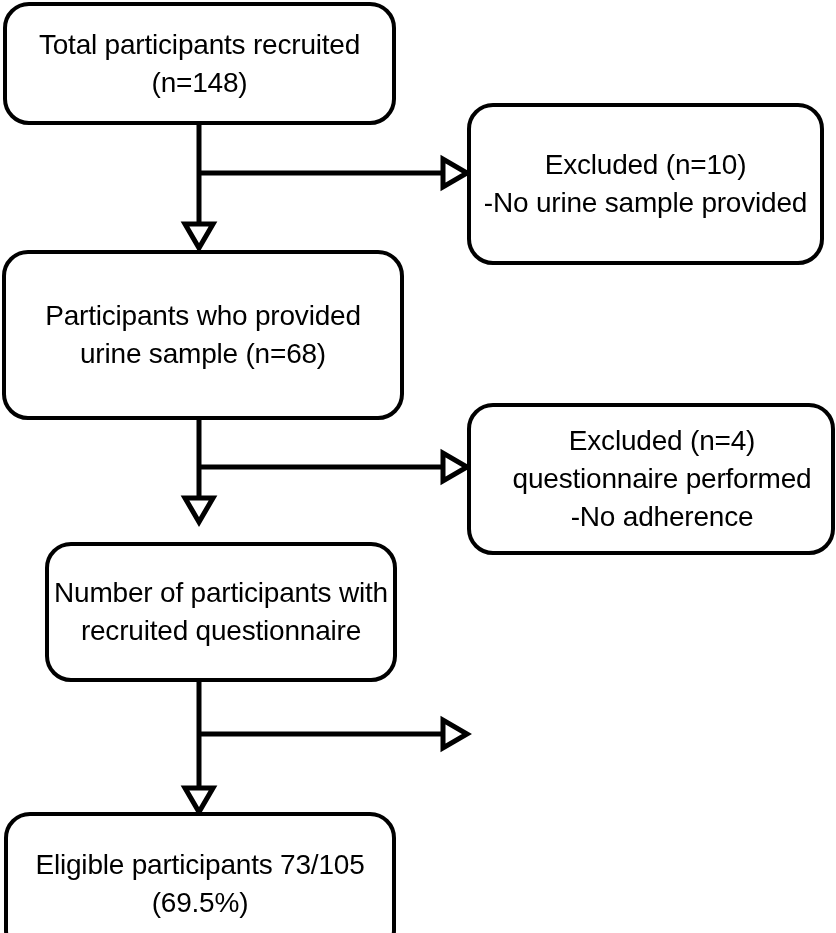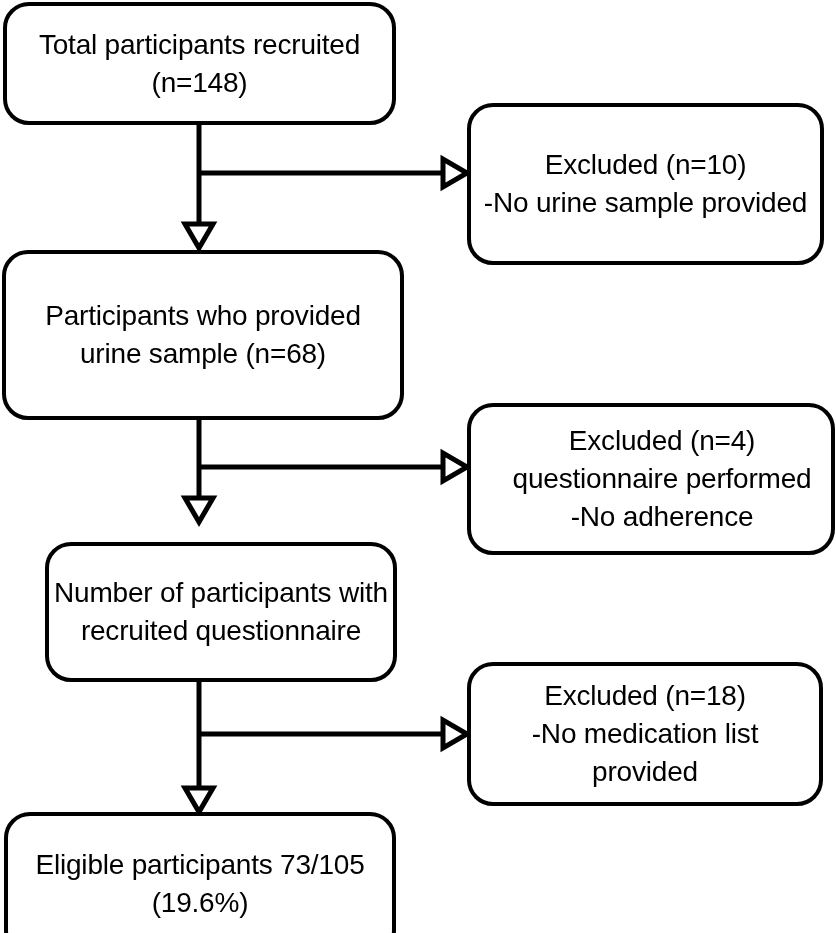--- a/index.html
+++ b/index.html
@@ -105,33 +105,28 @@
     <span class="line">urine sample (n=68)</span>
   </div>
 
   <div class="flow-box" id="box-questionnaire">
     <span class="line">Number of participants with</span>
     <span class="line">recruited questionnaire</span>
   </div>
 
   <div class="flow-box" id="box-eligible">
     <span class="line">Eligible participants 73/105</span>
-    <span class="line">(19.6%)</span>
+    <span class="line">(69.5%)</span>
   </div>
 
   <div class="flow-box" id="box-excluded-1">
     <span class="line">Excluded (n=10)</span>
     <span class="line">-No urine sample provided</span>
   </div>
 
   <div class="flow-box" id="box-excluded-2">
     <span class="line">Excluded (n=4)</span>
     <span class="line">questionnaire performed</span>
     <span class="line">-No adherence</span>
   </div>
 
-  <div class="flow-box" id="box-excluded-3">
-    <span class="line">Excluded (n=18)</span>
-    <span class="line">-No medication list</span>
-    <span class="line">provided</span>
-  </div>
 
 </div>
 
 </body></html>

